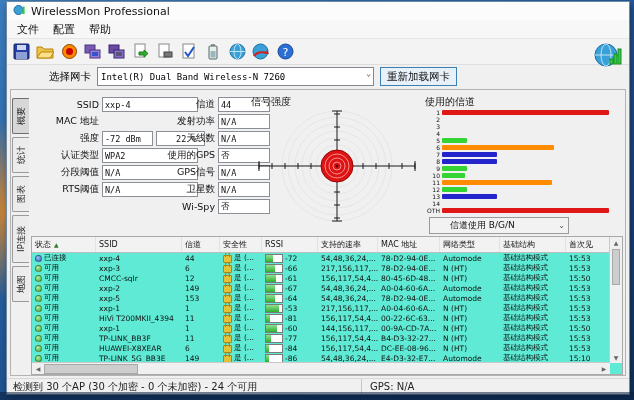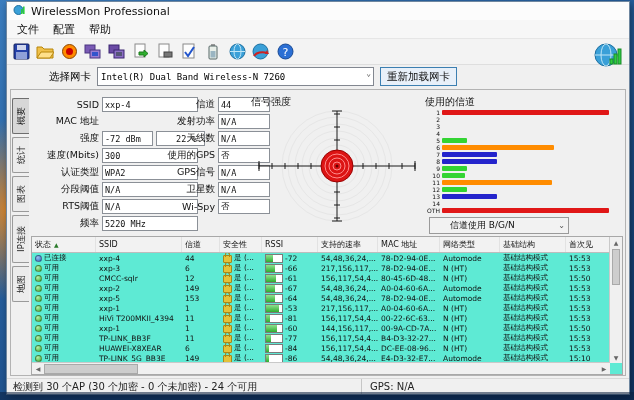--- a/index.html
+++ b/index.html
@@ -240,38 +240,30 @@
             </div>
             <div class="frow">
               <span class="flabel">MAC 地址</span>
             </div>
             <div class="frow">
               <span class="flabel">强度</span>
               <span class="fbox w1">-72 dBm</span>
               <span class="fbox w2">22 %</span>
             </div>
             <div class="frow">
-              <span class="flabel">速度(Mbits)</span>
-              <span class="fbox">300</span>
-            </div>
-            <div class="frow">
               <span class="flabel">认证类型</span>
               <span class="fbox">WPA2</span>
             </div>
             <div class="frow">
               <span class="flabel">分段阈值</span>
               <span class="fbox">N/A</span>
             </div>
             <div class="frow">
               <span class="flabel">RTS阈值</span>
               <span class="fbox">N/A</span>
-            </div>
-            <div class="frow">
-              <span class="flabel">频率</span>
-              <span class="fbox">5220 MHz</span>
             </div>
           </div>
         <div id="fields-right">
             <div class="frow">
               <span class="flabel">信道</span>
               <span class="fbox">44</span>
             </div>
             <div class="frow">
               <span class="flabel">发射功率</span>
               <span class="fbox">N/A</span>

